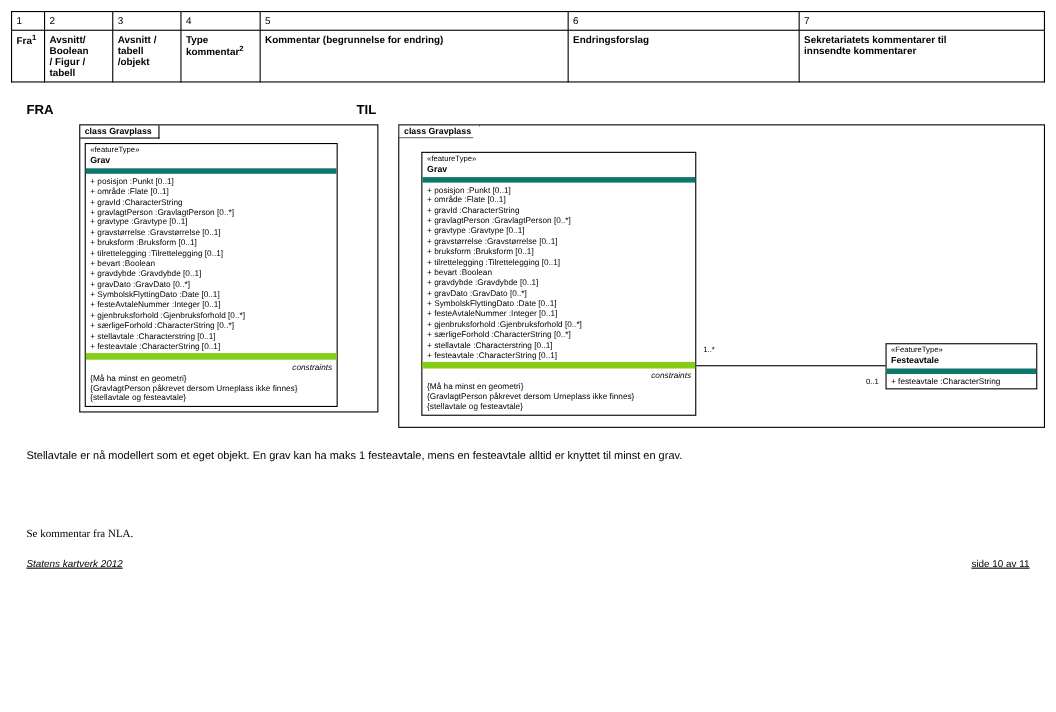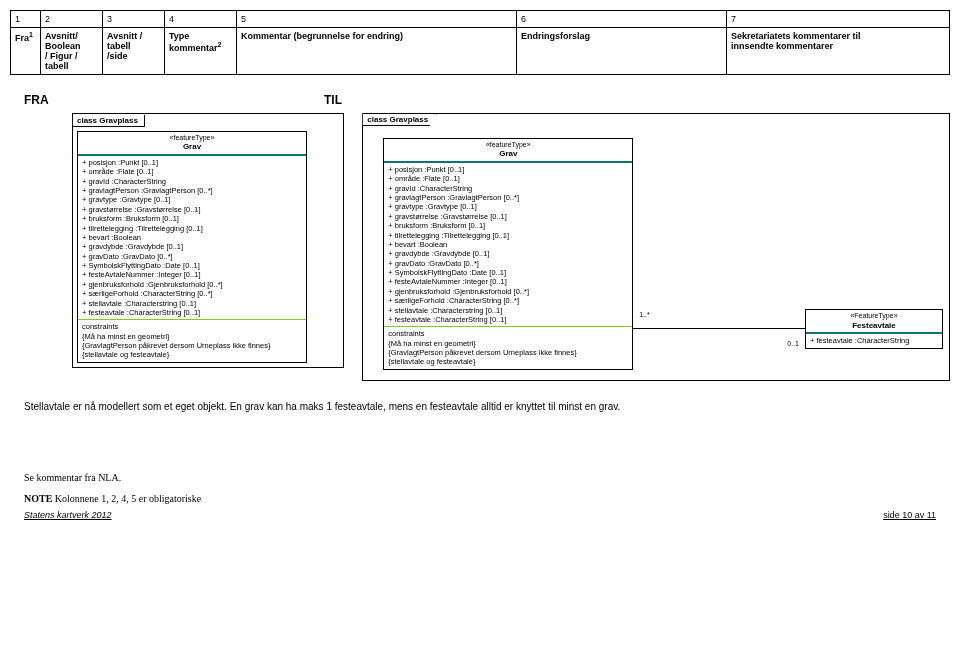--- a/index.html
+++ b/index.html
@@ -75,38 +75,37 @@
     background:#fff;
     position:relative;
     clip-path: polygon(0 0, 100% 0, 90% 100%, 0 100%);
   }
   .uml-box {
     border: 1px solid #000;
     background: #fff;
     font-size: 7.5px;
   }
   .uml-head {
-    text-align: center;
     padding: 2px 4px;
-    border-bottom: 2px solid #0f766e;
+    border-bottom: 5px solid #0f766e;
     line-height: 1.2;
   }
   .uml-head .stereo { font-size: 7px; }
   .uml-head .cname { font-weight: bold; font-size: 8px; }
   .uml-attrs {
     padding: 2px 4px;
-    border-bottom: 1px solid #84cc16;
+    border-bottom: 6px solid #84cc16;
     line-height: 1.25;
   }
   .uml-attrs div { white-space: nowrap; }
   .uml-constraints {
     padding: 2px 4px;
     line-height: 1.25;
   }
-  .uml-constraints .ctitle { text-align:left; }
+  .uml-constraints .ctitle { text-align:right; font-style: italic; }
   .left-diagram .uml-box { margin: 4px; width: 230px; }
   .right-grav { width: 250px; }
   .assoc-line {
     border-top: 1px solid #000;
     flex-grow: 1;
     position: relative;
   }
   .right-inner {
     display: flex;
     align-items: center;
@@ -153,21 +152,21 @@
     <th class="colnum" style="width:280px">5</th>
     <th class="colnum" style="width:210px">6</th>
     <th class="colnum">7</th>
   </tr>
   <tr>
     <th><span>Fra</span><span class="sup">1</span></th>
     <th>
       <span>Avsnitt/</span><br><span>Boolean</span><br><span>/ Figur /</span><br><span>tabell</span>
     </th>
     <th>
-      <span>Avsnitt /</span><br><span>tabell</span><br><span>/side</span>
+      <span>Avsnitt /</span><br><span>tabell</span><br><span>/objekt</span>
     </th>
     <th>
       <span>Type</span><br><span>kommentar</span><span class="sup">2</span>
     </th>
     <th>Kommentar (begrunnelse for endring)</th>
     <th>Endringsforslag</th>
     <th>
       <span>Sekretariatets kommentarer til</span><br><span>innsendte kommentarer</span>
     </th>
   </tr>
@@ -276,20 +275,17 @@
     </div>
   </div>
 
 </div>
 
 <div class="para">Stellavtale er nå modellert som et eget objekt. En grav kan ha maks 1 festeavtale, mens en festeavtale alltid er knyttet til minst en grav.</div>
 
 <div class="footer-area">
   <div class="line">Se kommentar fra NLA.</div>
   <div style="height:8px"></div>
-  <div class="line">
-    <span class="bold">NOTE</span><span> Kolonnene 1, 2, 4, 5 er obligatoriske</span>
-  </div>
   <div class="page-foot">
     <span>Statens kartverk 2012</span>
     <span style="font-style:normal">side 10 av 11</span>
   </div>
 </div>
 
 </body></html>

